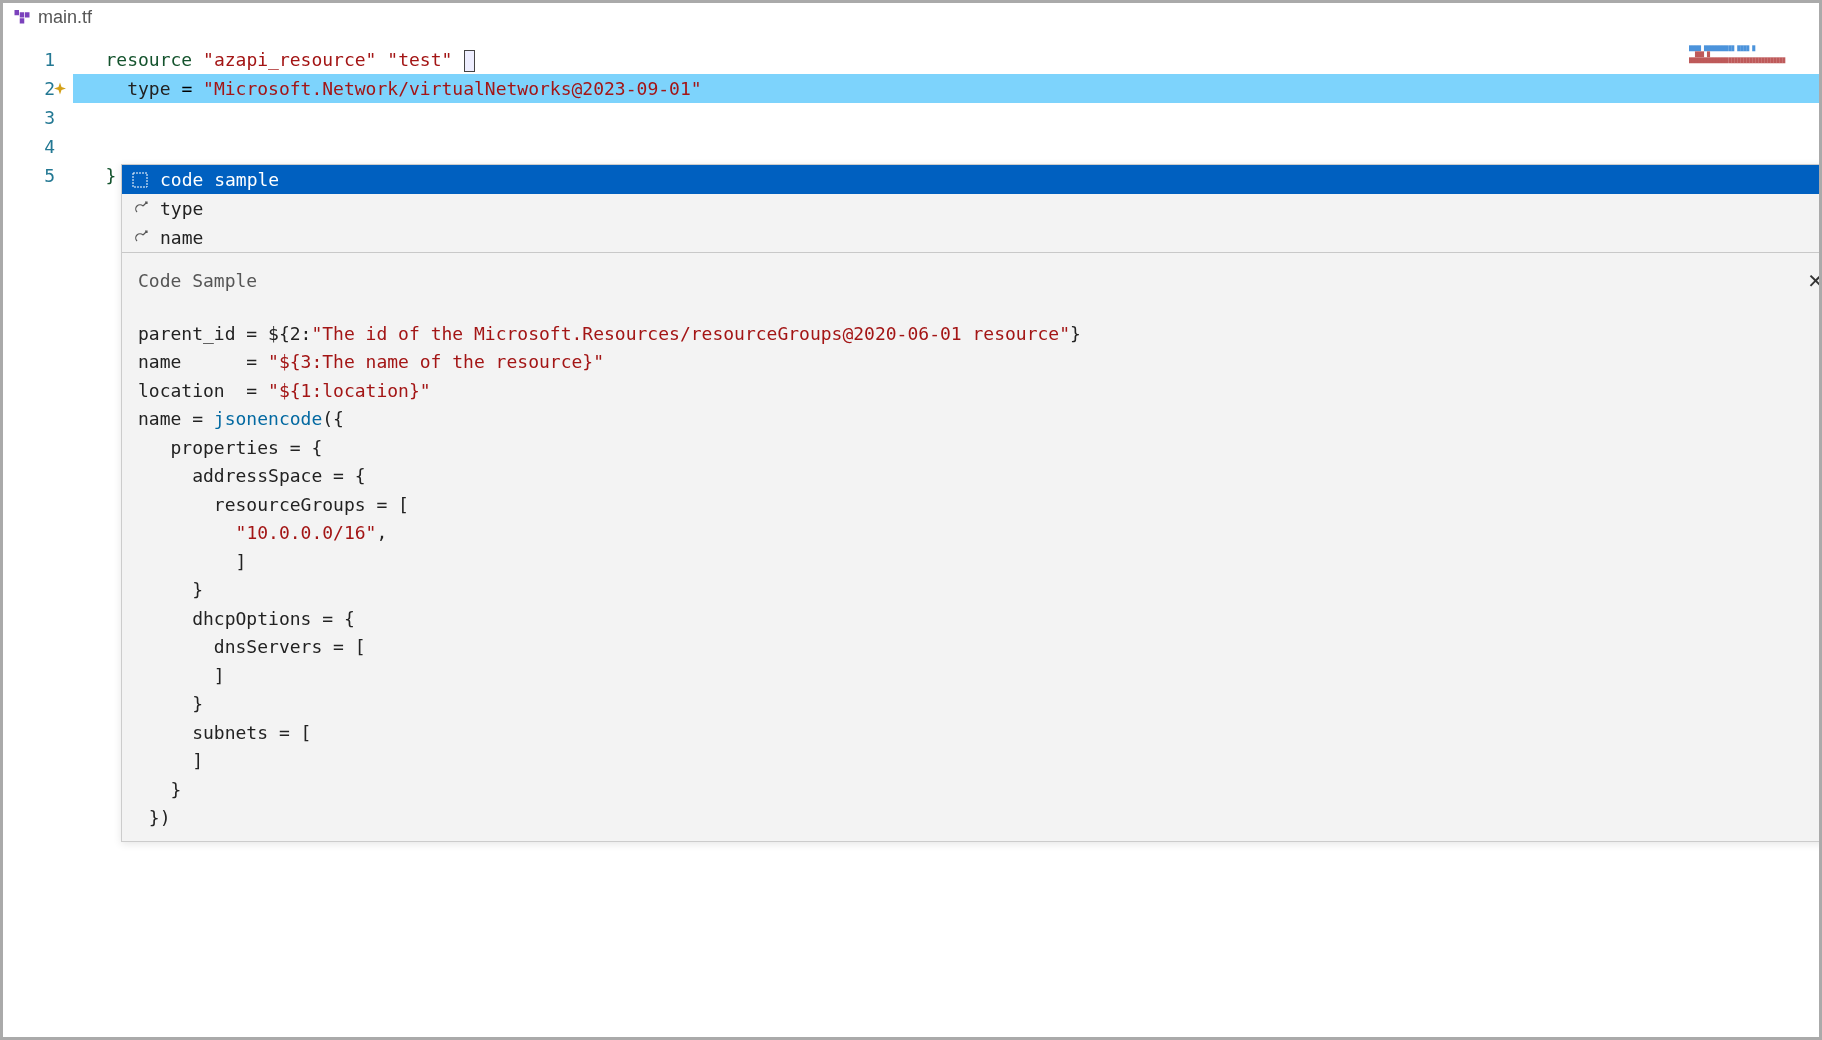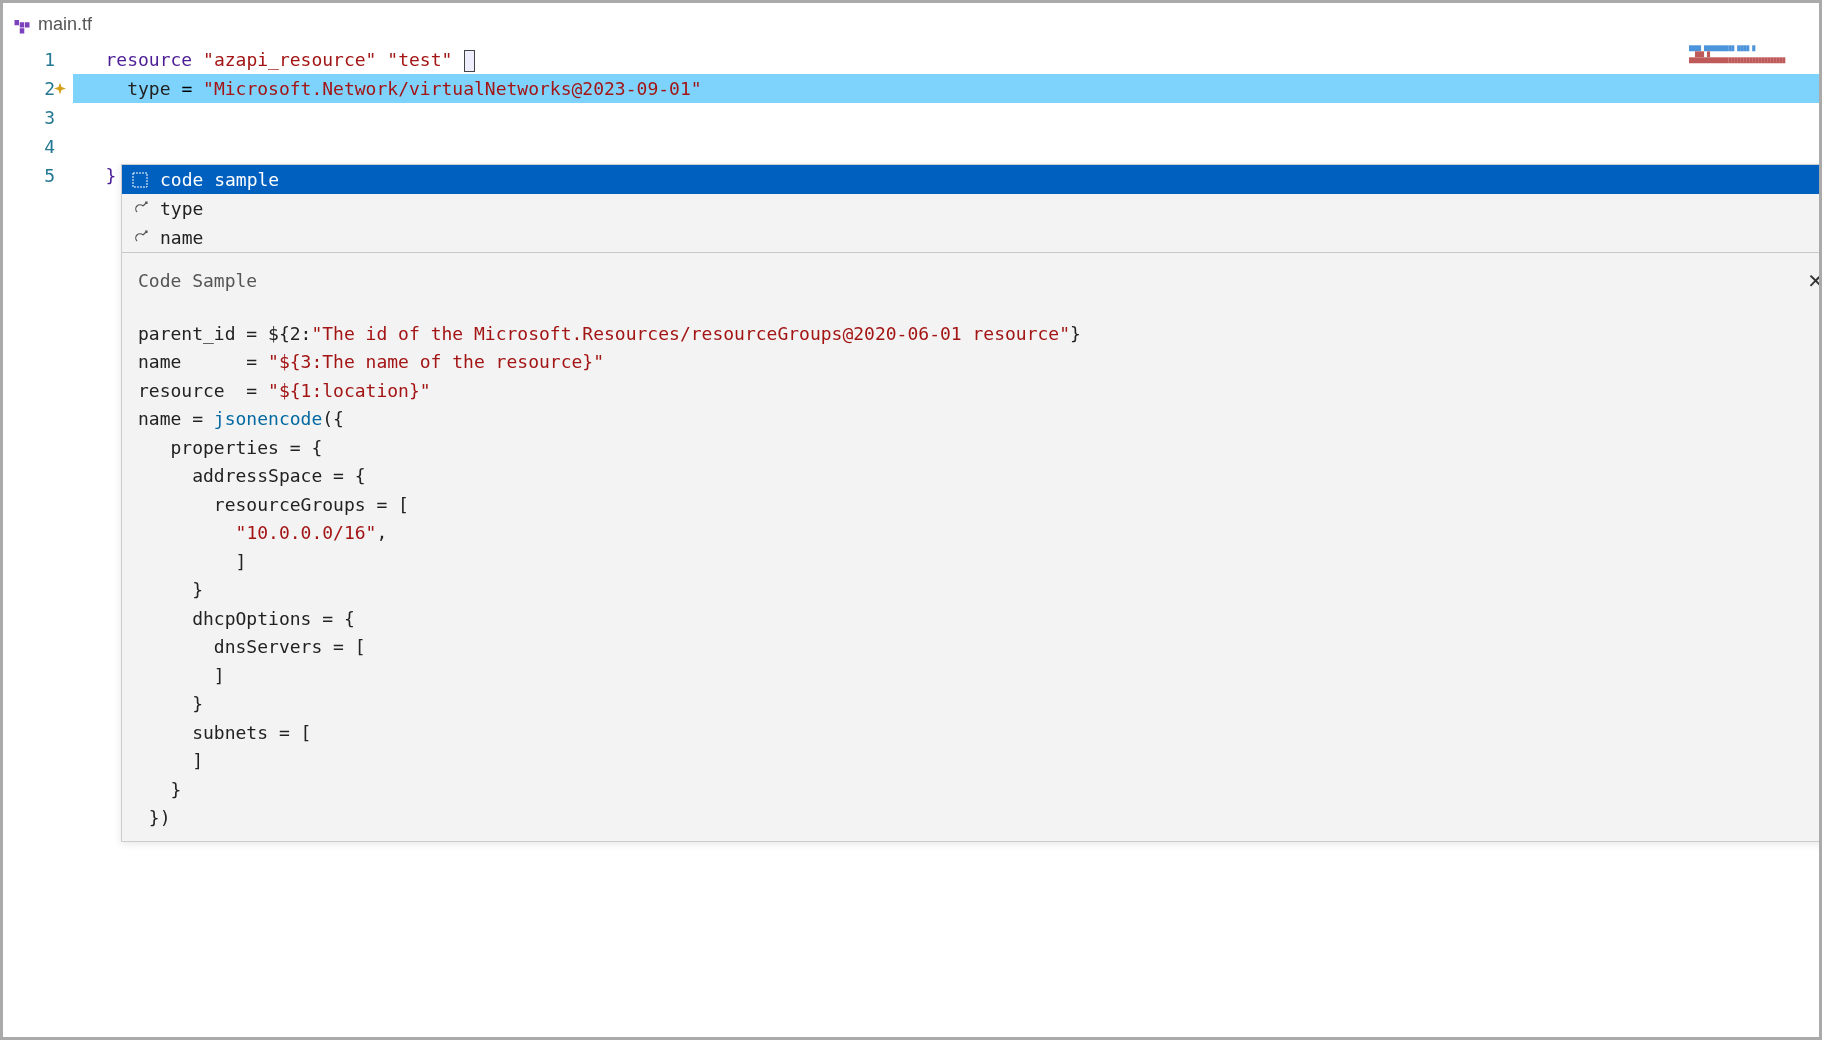--- a/index.html
+++ b/index.html
@@ -12,21 +12,21 @@
       overflow: hidden;
       border: 3px solid #aaa;
     }
     .editor-container {
       display: flex;
       flex-direction: column;
       height: 100%;
     }
     .tab-bar {
       display: flex;
-      align-items: flex-end;
+      align-items: flex-start;
       padding: 4px 10px;
       height: 36px;
       color: #666;
     }
     .tab-icon {
       width: 18px;
       height: 18px;
       margin-right: 7px;
       display: inline-flex;
       align-items: center;
@@ -61,21 +61,21 @@
       position: relative;
     }
     .code-line {
       height: 29px;
       white-space: pre;
       position: relative;
     }
     .highlight-line {
       background: #7dd3fc;
     }
-    .tk-keyword { color: #4c1d95; }
+    .tk-keyword { color: #14532d; }
     .tk-string { color: #a31515; }
     .tk-punct { color: #222; }
     .cursor-box {
       display: inline-block;
       width: 11px;
       height: 22px;
       border: 1px solid #444;
       vertical-align: middle;
       margin-left: 1px;
       background: #eef;
@@ -234,21 +234,21 @@
             </svg>
         </span>
         <span>name</span>
       </div>
 
       <div class="detail-panel">
         <div class="detail-close">✕</div>
         <div class="detail-title">Code Sample</div>
         <div class="detail-code"><span>parent_id = </span><span>${</span><span>2</span><span>:</span><span class="tk-red">"The id of the Microsoft.Resources/resourceGroups@2020-06-01 resource"</span><span>}</span>
 <span>name      = </span><span class="tk-red">"${3:The name of the resource}"</span>
-<span>resource  = </span><span class="tk-red">"${1:location}"</span>
+<span>location  = </span><span class="tk-red">"${1:location}"</span>
 <span>name = </span><span class="tk-brown">jsonencode</span><span>({</span>
 <span>   properties = {</span>
 <span>     addressSpace = {</span>
 <span>       resourceGroups = [</span>
 <span>         </span><span class="tk-red">"10.0.0.0/16"</span><span>,</span>
 <span>         ]</span>
 <span>     }</span>
 <span>     dhcpOptions = {</span>
 <span>       dnsServers = [</span>
 <span>       ]</span>

